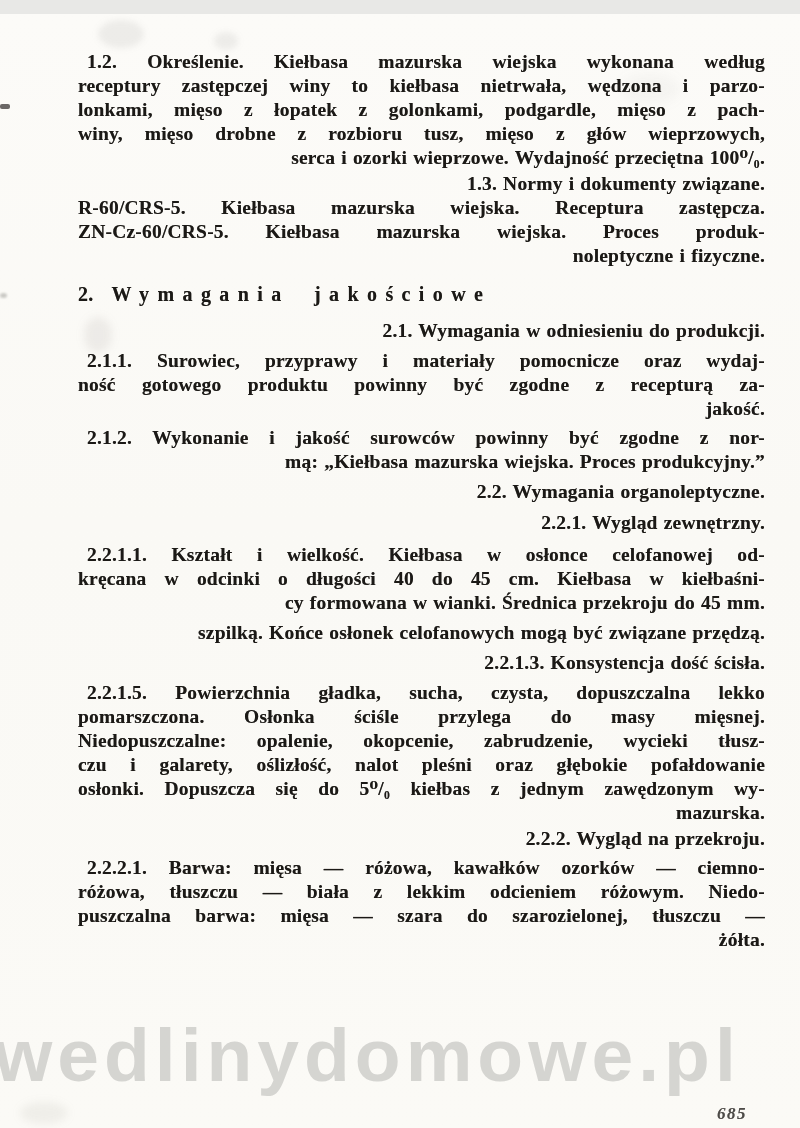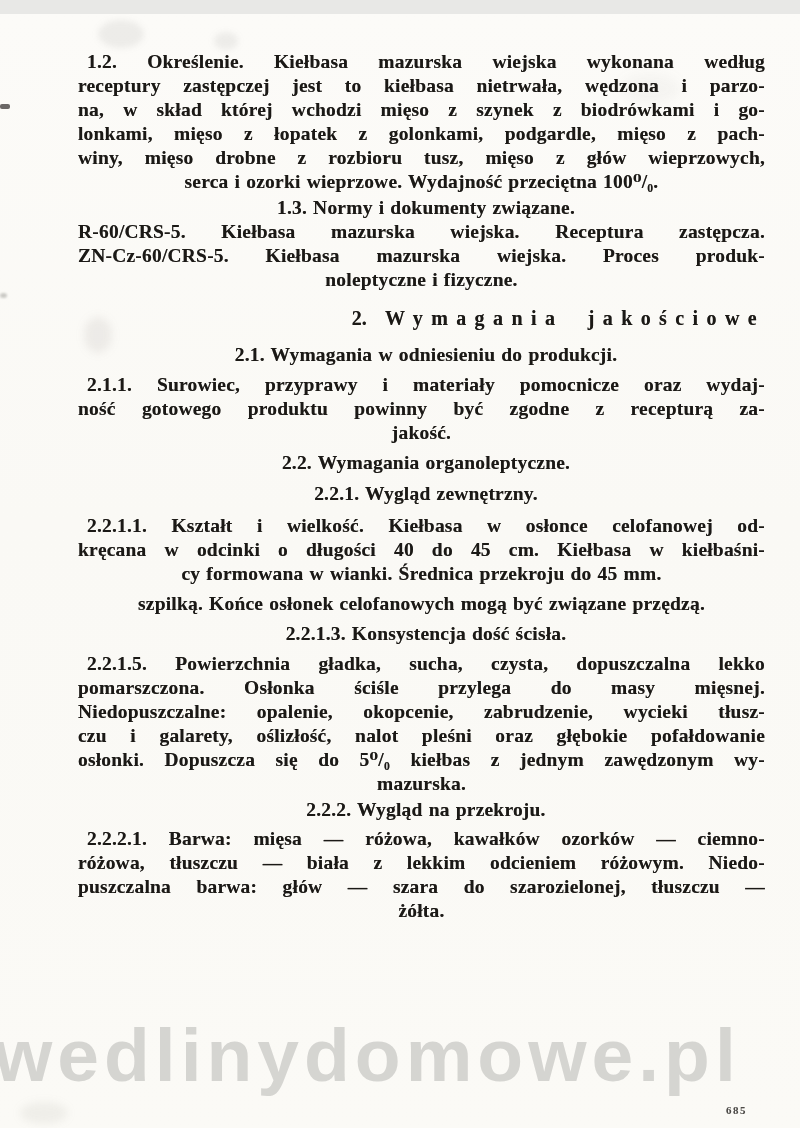--- a/index.html
+++ b/index.html
@@ -18,26 +18,26 @@
     font-size:19.5px;
     line-height:24px;
     font-weight:700;
     letter-spacing:0.2px;
     word-spacing:1px;
     text-shadow:0 0 0.5px rgba(25,22,18,0.55);
   }
   .para{margin:0;}
   .mt2{margin-top:2px}.mt5{margin-top:5px}.mt6{margin-top:6px}
   .mt7{margin-top:7px}.mt8{margin-top:8px}
-  .ln{text-align:center;}
+  .ln{text-align:right;}
   .ln.j{text-align:justify;text-align-last:justify;text-justify:inter-word;}
   .ln.ind{text-indent:9px;}
   .heading{
     margin:14px 0 13px 0;
-    text-align:right;
+    text-align:left;
     font-size:20px;
     white-space:nowrap;
   }
   .heading .num{margin-right:0.9em;}
   .heading .htxt{letter-spacing:0.42em;word-spacing:0.55em;}
   .watermark{
     position:absolute;
     left:-6px;top:998px;
     width:820px;
     font-family:"Liberation Sans","DejaVu Sans",sans-serif;
@@ -45,25 +45,26 @@
     font-size:75px;
     letter-spacing:5px;
     color:rgba(158,158,156,0.40);
     white-space:nowrap;
     z-index:5;
     pointer-events:none;
   }
   .pagenum{
     position:absolute;
     right:53px;top:1090px;
-    font-size:11px;
+    font-size:17px;
     font-weight:700;
     color:rgba(60,58,55,0.85);
     letter-spacing:1.5px;
     text-shadow:0 0 0.5px rgba(60,58,55,0.4);
+    font-style:italic;
   }
   .noise{position:absolute;border-radius:50%;pointer-events:none;}
   .n1{left:98px;top:6px;width:46px;height:28px;background:rgba(110,110,105,0.10);filter:blur(3px);}
   .n2{left:214px;top:18px;width:24px;height:18px;background:rgba(110,110,105,0.10);filter:blur(3px);}
   .n3{left:0;top:90px;width:10px;height:5px;background:rgba(45,42,40,0.7);border-radius:2px;filter:blur(0.5px);}
   .n4{left:84px;top:303px;width:28px;height:36px;background:rgba(115,112,108,0.10);filter:blur(4px);}
   .n5{left:20px;top:1088px;width:48px;height:22px;background:rgba(120,118,112,0.09);filter:blur(4px);}
   .n6{left:0;top:279px;width:7px;height:5px;background:rgba(90,88,84,0.30);filter:blur(1px);}
   .n7{left:620px;top:60px;width:60px;height:30px;background:rgba(120,118,112,0.05);filter:blur(6px);}
 </style>
@@ -77,22 +78,21 @@
   <div class="noise n3"></div>
   <div class="noise n4"></div>
   <div class="noise n5"></div>
   <div class="noise n6"></div>
   <div class="noise n7"></div>
 
   <div class="textblock">
 
     <div class="para">
       <div class="ln j ind">1.2. Określenie. Kiełbasa mazurska wiejska wykonana według</div>
-      <div class="ln j">receptury zastępczej jest to kiełbasa nietrwała, wędzona i parzo-</div>
-      <div class="ln j">na, w skład której wchodzi mięso z szynek z biodrówkami i go-</div>
+      <div class="ln j">receptury zastępczej winy to kiełbasa nietrwała, wędzona i parzo-</div>
       <div class="ln j">lonkami, mięso z łopatek z golonkami, podgardle, mięso z pach-</div>
       <div class="ln j">winy, mięso drobne z rozbioru tusz, mięso z głów wieprzowych,</div>
       <div class="ln">serca i ozorki wieprzowe. Wydajność przeciętna 100⁰/₀.</div>
     </div>
 
     <div class="para mt2">
       <div class="ln ind">1.3. Normy i dokumenty związane.</div>
       <div class="ln j">R-60/CRS-5. Kiełbasa mazurska wiejska. Receptura zastępcza.</div>
       <div class="ln j">ZN-Cz-60/CRS-5. Kiełbasa mazurska wiejska. Proces produk-</div>
       <div class="ln">noleptyczne i fizyczne.</div>
@@ -105,20 +105,24 @@
     <div class="para">
       <div class="ln ind">2.1. Wymagania w odniesieniu do produkcji.</div>
     </div>
 
     <div class="para mt6">
       <div class="ln j ind">2.1.1. Surowiec, przyprawy i materiały pomocnicze oraz wydaj-</div>
       <div class="ln j">ność gotowego produktu powinny być zgodne z recepturą za-</div>
       <div class="ln">jakość.</div>
     </div>
 
+    <div class="para mt5">
+      <div class="ln j ind">2.1.2. Wykonanie i jakość surowców powinny być zgodne z nor-</div>
+      <div class="ln">mą: „Kiełbasa mazurska wiejska. Proces produkcyjny.”</div>
+    </div>
 
     <div class="para mt6">
       <div class="ln ind">2.2. Wymagania organoleptyczne.</div>
     </div>
 
     <div class="para mt7">
       <div class="ln ind">2.2.1. Wygląd zewnętrzny.</div>
     </div>
 
     <div class="para mt8">
@@ -145,21 +149,21 @@
       <div class="ln">mazurska.</div>
     </div>
 
     <div class="para mt2">
       <div class="ln ind">2.2.2. Wygląd na przekroju.</div>
     </div>
 
     <div class="para mt5">
       <div class="ln j ind">2.2.2.1. Barwa: mięsa — różowa, kawałków ozorków — ciemno-</div>
       <div class="ln j">różowa, tłuszczu — biała z lekkim odcieniem różowym. Niedo-</div>
-      <div class="ln j">puszczalna barwa: głów — szara do szarozielonej, tłuszczu —</div>
+      <div class="ln j">puszczalna barwa: mięsa — szara do szarozielonej, tłuszczu —</div>
       <div class="ln">żółta.</div>
     </div>
 
   </div>
 
   <div class="watermark">wedlinydomowe.pl</div>
 
   <div class="pagenum">685</div>
 
 </div>

